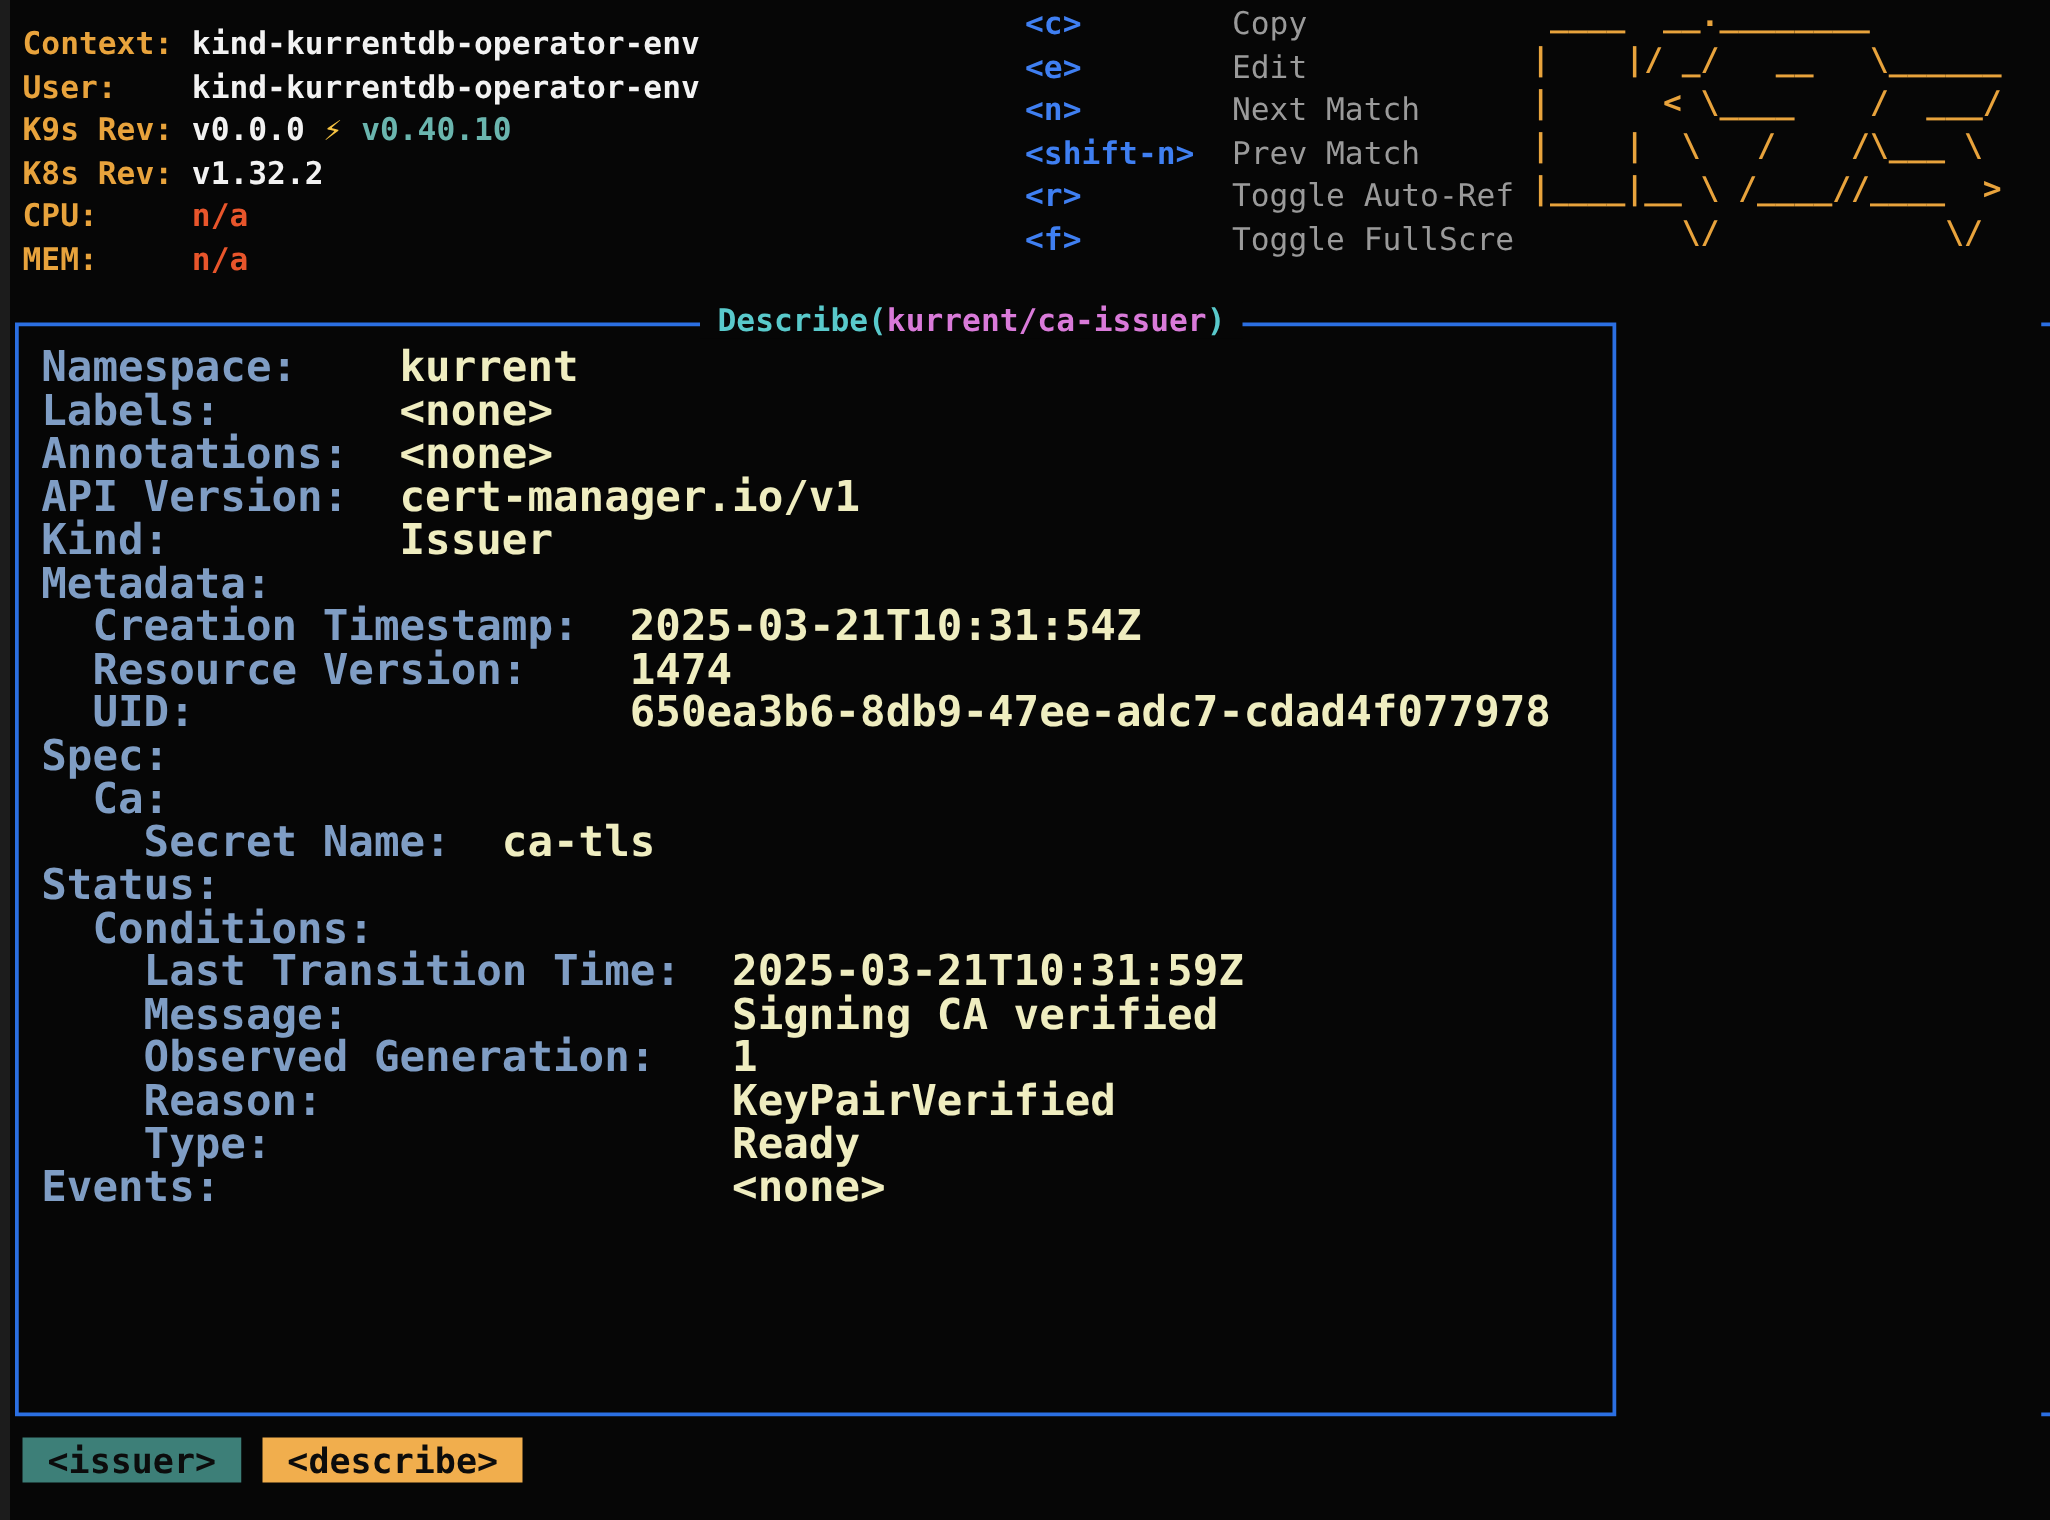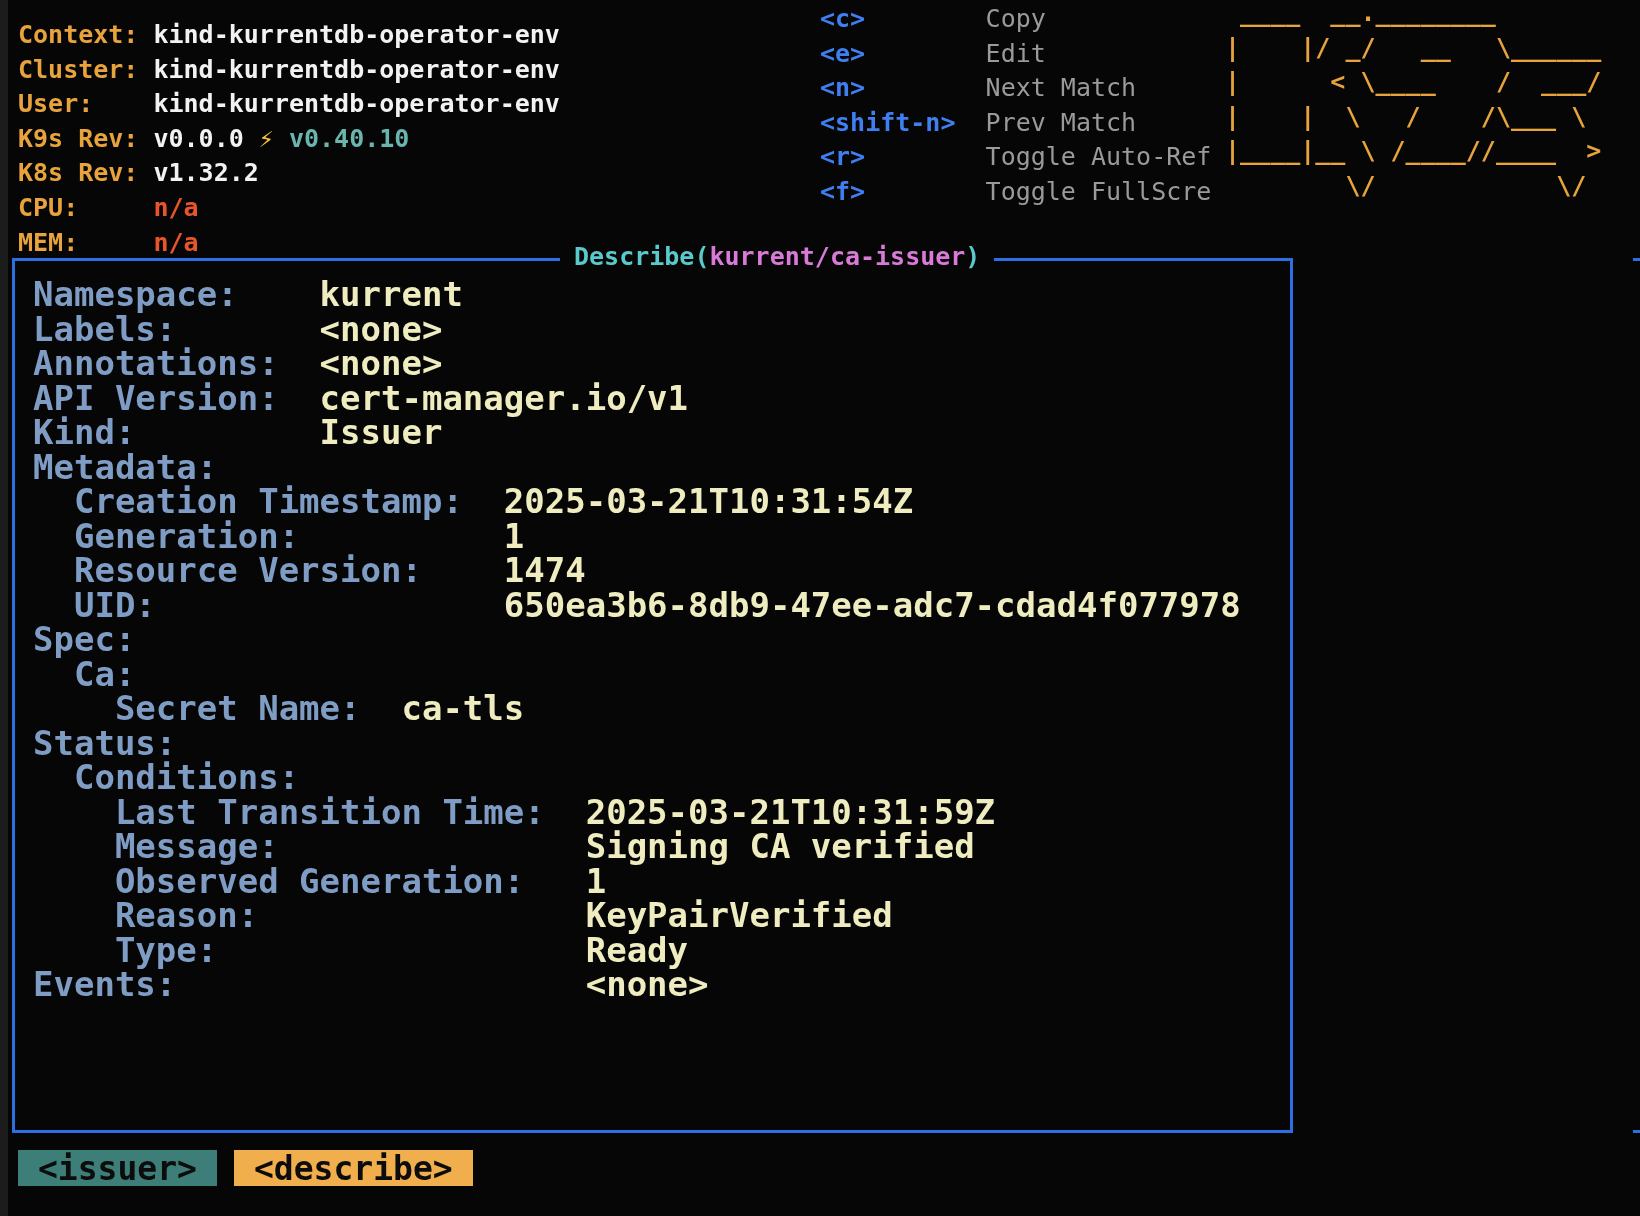--- a/index.html
+++ b/index.html
@@ -53,34 +53,33 @@
 
   
   .frag { position:absolute; width:7px; height:3px; background:var(--border_blue,#2b6fe2); }
   .frag-top { left:1633px; top:258px; }
   .frag-bottom { left:1633px; top:1130px; }
 
   
   .crumbs { position:absolute; left:18px; top:1150px; display:flex; gap:17px; }
   .crumb {
     display:flex; align-items:center; height:36px; padding:0 20px;
-    font-size:33px; font-weight:700; color:var(--crumb_text,#0c0c0c); white-space:pre;
+    font-size:28px; font-weight:700; color:var(--crumb_text,#0c0c0c); white-space:pre;
   }
   .crumb-teal   { background:var(--crumb_teal,#3d7f78); }
   .crumb-orange { background:var(--crumb_orange,#f1ae4d); }
 </style>
 </head>
 <body>
 
 <div class="screen">
   <div class="left-strip"></div>
 
   <div class="cluster-info">
       <div class="hdr-row"><span class="hdr-label">Context: </span><span class="val-white">kind-kurrentdb-operator-env</span></div>
-      <div class="hdr-row"><span class="hdr-label">Cluster: </span><span class="val-white">kind-kurrentdb-operator-env</span></div>
       <div class="hdr-row"><span class="hdr-label">User:    </span><span class="val-white">kind-kurrentdb-operator-env</span></div>
       <div class="hdr-row"><span class="hdr-label">K9s Rev: </span><span class="val-white">v0.0.0</span><span class="val-bolt"> ⚡ </span><span class="val-teal">v0.40.10</span></div>
       <div class="hdr-row"><span class="hdr-label">K8s Rev: </span><span class="val-white">v1.32.2</span></div>
       <div class="hdr-row"><span class="hdr-label">CPU:     </span><span class="val-na">n/a</span></div>
       <div class="hdr-row"><span class="hdr-label">MEM:     </span><span class="val-na">n/a</span></div>
     </div>
 
   <div class="hotkey-menu">
       <div class="menu-row"><span class="menu-key">&lt;c&gt;        </span><span class="menu-label">Copy</span></div>
       <div class="menu-row"><span class="menu-key">&lt;e&gt;        </span><span class="menu-label">Edit</span></div>
@@ -100,21 +99,20 @@
   <section class="describe-box">
     <div class="panel-title"><span class="t-fn">Describe(</span><span class="t-res">kurrent/ca-issuer</span><span class="t-fn">)</span></div>
     <div class="describe-content">
         <div class="line"><span class="k">Namespace:</span><span class="v">    kurrent</span></div>
         <div class="line"><span class="k">Labels:</span><span class="v">       &lt;none&gt;</span></div>
         <div class="line"><span class="k">Annotations:</span><span class="v">  &lt;none&gt;</span></div>
         <div class="line"><span class="k">API Version:</span><span class="v">  cert-manager.io/v1</span></div>
         <div class="line"><span class="k">Kind:</span><span class="v">         Issuer</span></div>
         <div class="line"><span class="k">Metadata:</span></div>
         <div class="line"><span class="k">  Creation Timestamp:</span><span class="v">  2025-03-21T10:31:54Z</span></div>
-        <div class="line"><span class="k">  Generation:</span><span class="v">          1</span></div>
         <div class="line"><span class="k">  Resource Version:</span><span class="v">    1474</span></div>
         <div class="line"><span class="k">  UID:</span><span class="v">                 650ea3b6-8db9-47ee-adc7-cdad4f077978</span></div>
         <div class="line"><span class="k">Spec:</span></div>
         <div class="line"><span class="k">  Ca:</span></div>
         <div class="line"><span class="k">    Secret Name:</span><span class="v">  ca-tls</span></div>
         <div class="line"><span class="k">Status:</span></div>
         <div class="line"><span class="k">  Conditions:</span></div>
         <div class="line"><span class="k">    Last Transition Time:</span><span class="v">  2025-03-21T10:31:59Z</span></div>
         <div class="line"><span class="k">    Message:</span><span class="v">               Signing CA verified</span></div>
         <div class="line"><span class="k">    Observed Generation:</span><span class="v">   1</span></div>

